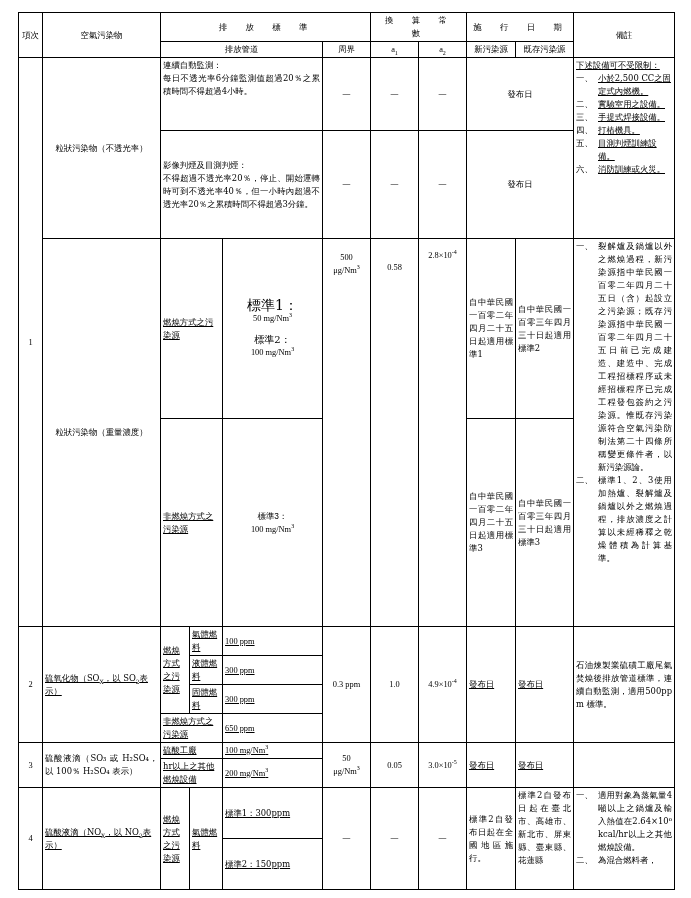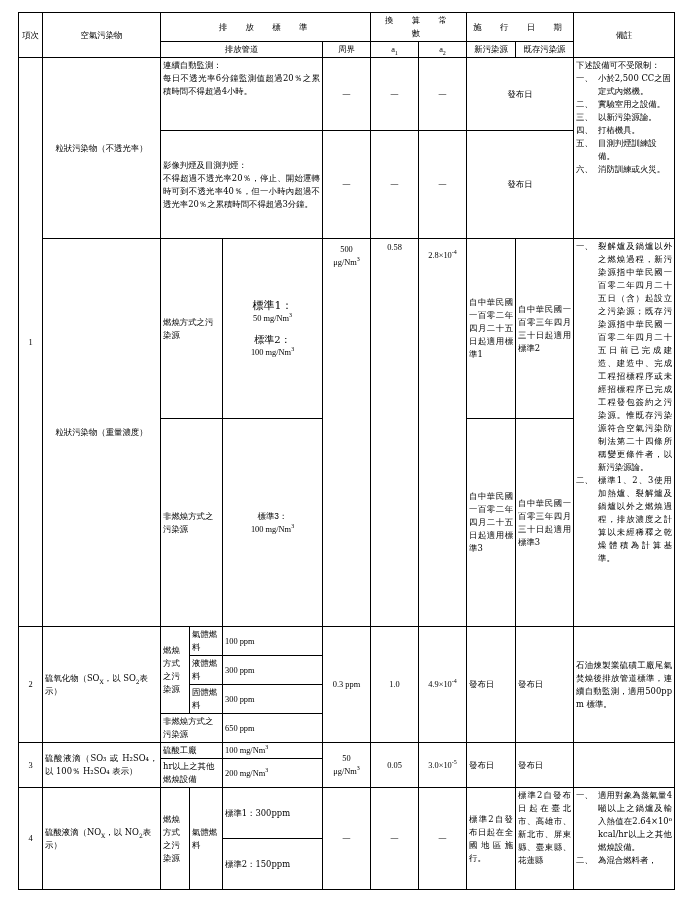--- a/index.html
+++ b/index.html
@@ -3,21 +3,21 @@
 <meta charset="utf-8">
 <style>
   html, body { margin: 0; padding: 0; background: #ffffff; }
   body { width: 691px; height: 898px; position: relative; overflow: hidden;
          font-family: "DejaVu Serif", "Liberation Serif", serif; color: #000; }
   .page { position: absolute; left: 18px; top: 12px; }
   table.std { border-collapse: collapse; table-layout: fixed; width: 656px; }
   table.std td, table.std th { border: 1.3px solid #000; padding: 1px 2px; vertical-align: middle;
          font-size: 8.4px; line-height: 13px; font-weight: normal; word-break: break-all; }
   .c { text-align: center; }
-  .l { text-align: left; }
+  .l { text-align: left; text-decoration: underline; }
   .just { text-align: justify; }
   .hdr { letter-spacing: 5px; }
   .num { font-family: "Liberation Serif", serif; font-size: 9.5px; }
   .dash { font-size: 10px; color: #333; }
   sup, sub { font-size: 6px; line-height: 0; }
   .note-list { margin: 0; padding: 0; list-style: none; }
   .note-list li { position: relative; padding-left: 22px; }
   .note-list li .mk { position: absolute; left: 0; top: 0; }
   .p-gap { height: 8px; }
 </style>
@@ -67,21 +67,21 @@
     </td>
     <td class="c dash">—</td>
     <td class="c dash">—</td>
     <td class="c dash">—</td>
     <td class="c" colspan="2">發布日</td>
     <td class="l" rowspan="2" style="vertical-align:top">
       <div>下述設備可不受限制：</div>
       <ul class="note-list">
         <li><span class="mk">一、</span><span>小於2,500 CC之固定式內燃機。</span></li>
         <li><span class="mk">二、</span><span>實驗室用之設備。</span></li>
-        <li><span class="mk">三、</span><span>以新污染源論。</span></li>
+        <li><span class="mk">三、</span><span>手提式焊接設備。</span></li>
         <li><span class="mk">四、</span><span>打樁機具。</span></li>
         <li><span class="mk">五、</span><span>目測判煙訓練設備。</span></li>
         <li><span class="mk">六、</span><span>消防訓練或火災。</span></li>
       </ul>
     </td>
   </tr>
 
   <tr style="height:108px">
     <td class="just" colspan="3">
       <div>影像判煙及目測判煙：</div>
@@ -90,31 +90,31 @@
     <td class="c dash">—</td>
     <td class="c dash">—</td>
     <td class="c dash">—</td>
     <td class="c" colspan="2">發布日</td>
   </tr>
 
   <tr style="height:180px">
     <td class="c" rowspan="2">粒狀污染物（重量濃度）</td>
     <td class="l" colspan="2">燃燒方式之污染源</td>
     <td class="c num">
-      <div style="font-family:'DejaVu Serif',serif;font-size:11px">標準1：</div>
+      <div style="font-family:'DejaVu Serif',serif;font-size:14px">標準1：</div>
       <div><span>50 mg/Nm</span><sup>3</sup></div>
       <div class="p-gap"></div>
       <div style="font-family:'DejaVu Serif',serif;font-size:10px">標準2：</div>
       <div><span>100 mg/Nm</span><sup>3</sup></div>
     </td>
-    <td class="c num" rowspan="2" style="vertical-align:top;padding-top:4px">
+    <td class="c num" rowspan="2" style="vertical-align:top;padding-top:12px">
       <div>500</div>
       <div><span>μg/Nm</span><sup>3</sup></div>
     </td>
-    <td class="c num" rowspan="2" style="vertical-align:top;padding-top:2px">0.58</td>
+    <td class="c num" rowspan="2" style="vertical-align:top;padding-top:22px">0.58</td>
     <td class="c num" rowspan="2" style="vertical-align:top;padding-top:10px"><span>2.8×10</span><sup>-4</sup></td>
     <td class="just">自中華民國一百零二年四月二十五日起適用標準1</td>
     <td class="just">自中華民國一百零三年四月三十日起適用標準2</td>
     <td class="just" rowspan="2" style="vertical-align:top">
       <ul class="note-list">
         <li><span class="mk">一、</span><span>裂解爐及鍋爐以外之燃燒過程，新污染源指中華民國一百零二年四月二十五日（含）起設立之污染源；既存污染源指中華民國一百零二年四月二十五日前已完成建造、建造中、完成工程招標程序或未經招標程序已完成工程發包簽約之污染源。惟既存污染源符合空氣污染防制法第二十四條所稱變更條件者，以新污染源論。</span></li>
         <li><span class="mk">二、</span><span>標準1、2、3使用加熱爐、裂解爐及鍋爐以外之燃燒過程，排放濃度之計算以未經稀釋之乾燥體積為計算基準。</span></li>
       </ul>
     </td>
   </tr>

